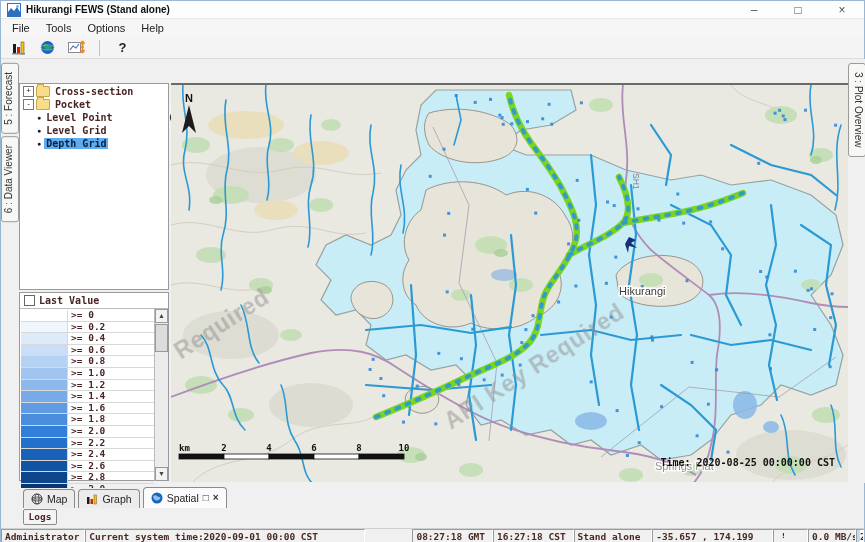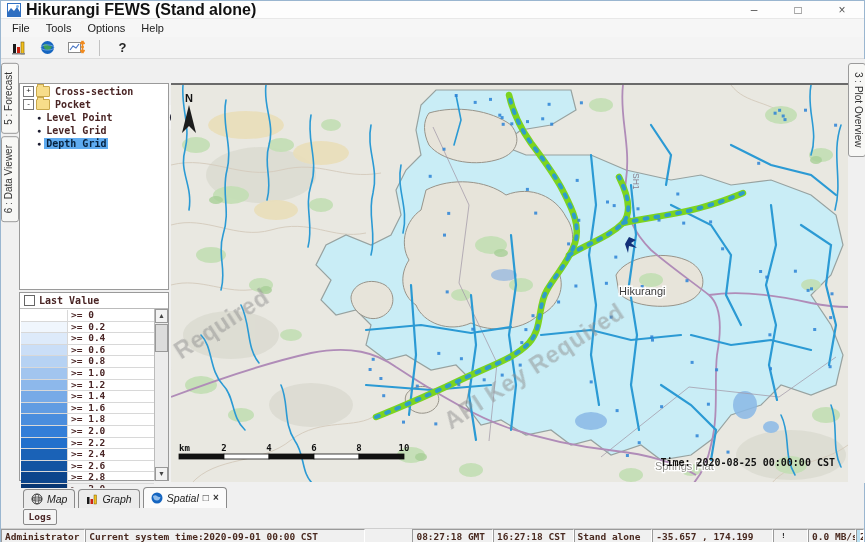--- a/index.html
+++ b/index.html
@@ -3,21 +3,21 @@
 <meta charset="utf-8">
 <style>
   html,body{margin:0;padding:0;}
   body{width:865px;height:542px;position:relative;background:#f0f0f0;
        font-family:"Liberation Sans",sans-serif;font-size:11px;color:#222;overflow:hidden;}
   .win{position:absolute;inset:0;border:1px solid #9ab6d0;box-sizing:border-box;background:#f0f0f0;}
   .abs{position:absolute;box-sizing:border-box;}
   .mono{font-family:"DejaVu Sans Mono",monospace;}
   
   .titlebar{left:0;top:0;right:0;height:18px;background:#fdfdfd;display:flex;align-items:center;border-bottom:1px solid #e8e8e8;}
-  .title-text{font-weight:bold;font-size:16px;color:#111;margin-left:5px;}
+  .title-text{font-weight:bold;font-size:10px;color:#111;margin-left:5px;}
   .winctl{margin-left:auto;display:flex;height:100%;}
   .winctl span{width:44px;text-align:center;line-height:18px;color:#555;font-size:12px;cursor:default;}
   
   .menubar{left:0;top:18px;right:0;height:18px;background:#f6f6f6;display:flex;align-items:center;gap:2px;padding-left:4px;}
   .menu-item{padding:1px 7px;color:#222;}
   
   .toolbar1{left:0;top:36px;right:0;height:22px;background:#f4f4f4;display:flex;align-items:center;gap:6px;padding-left:6px;border-bottom:1px solid #dcdcdc;}
   .toolbar2{left:18px;top:58px;right:18px;height:24px;background:#f4f4f4;display:flex;align-items:center;gap:1px;padding-left:2px;margin-top:46px;}
   .tbtn{width:23px;height:21px;display:flex;align-items:center;justify-content:center;flex:0 0 auto;}
   .tbtn.bordered{border:1px solid #8ea4c2;background:#fdfdfd;border-radius:2px;margin:0 1px;}
@@ -60,21 +60,21 @@
   .leg-row{display:flex;height:10.6px;border-bottom:1px solid #d8d8d8;}
   .leg-sw{width:46px;border-right:1px solid #d8d8d8;}
   .leg-lab{flex:1;font-family:"DejaVu Sans Mono",monospace;font-size:9.5px;font-weight:600;color:#4a2525;padding-left:3px;line-height:10.5px;}
   .leg-scroll{position:absolute;right:0;top:0;bottom:0;width:13px;background:#ececec;border-left:1px solid #bbb;}
   .sbtn{height:12px;border:1px solid #999;background:#f2f2f2;font-size:7px;text-align:center;line-height:11px;color:#444;}
   .sthumb{height:26px;margin-top:1px;border:1px solid #999;background:#dcdcdc;}
   .sbtn.bot{position:absolute;bottom:0;left:0;right:0;}
   
   .mapwrap{left:170px;top:82px;width:677px;height:399px;border-top:2px solid #6a6a6a;background:#e9e8e1;overflow:hidden;}
   
-  .tabbar{left:18px;top:487px;right:0;height:20px;background:#f0f0f0;display:flex;align-items:flex-end;gap:3px;padding-left:4px;font-style:italic;}
+  .tabbar{left:18px;top:487px;right:0;height:20px;background:#f0f0f0;display:flex;align-items:flex-end;gap:3px;padding-left:4px;}
   .btab{display:flex;align-items:center;gap:4px;border:1px solid #8a8a8a;border-bottom:none;border-radius:4px 4px 0 0;background:#ececec;padding:2px 7px 3px 7px;font-size:10.5px;color:#222;height:13px;}
   .btab.active{background:#fbfbfb;height:15px;}
   .btab .mini{font-size:10px;color:#333;line-height:10px;}
   .logsbtn{left:22px;top:508px;width:34px;height:16px;border:1px solid #8a8a8a;border-radius:2px;background:#f4f4f4;font-family:"DejaVu Sans Mono",monospace;font-size:9.5px;font-weight:600;color:#4a2525;text-align:center;line-height:14px;}
   
   .statusbar{left:0;top:527px;right:0;height:28px;display:flex;background:#f0f0f0;border-top:1px solid #cfcfcf;}
   .scell{border:1px solid;border-color:#9a9a9a #fff #fff #9a9a9a;font-family:"DejaVu Sans Mono",monospace;font-size:9.5px;font-weight:600;color:#4a2a20;padding:1px 3px 0 3px;white-space:nowrap;overflow:hidden;}
   .warn-tri{width:0;height:0;border-left:6px solid transparent;border-right:6px solid transparent;border-bottom:10px solid #ffd027;position:relative;margin:1px auto;}
   .warn-tri:after{content:"!";position:absolute;left:-1.5px;top:1px;font-size:7px;font-weight:bold;color:#000;}
   .memcell{background:linear-gradient(90deg,#b9e0f2 0 55%,#ffffff 55%);}

